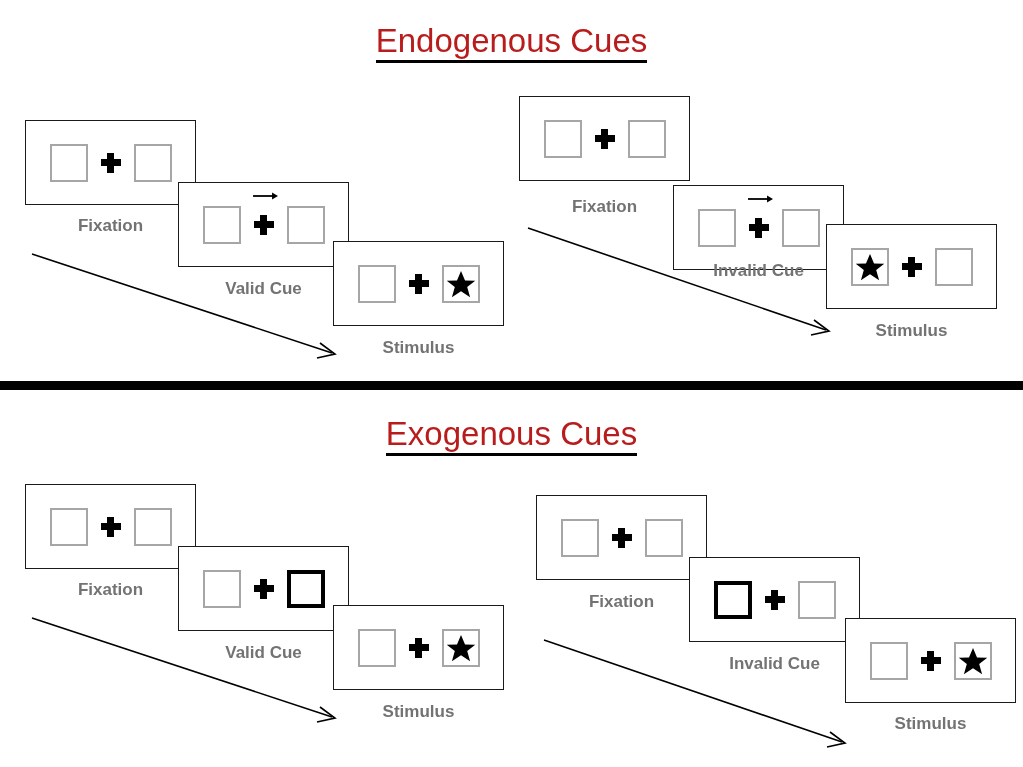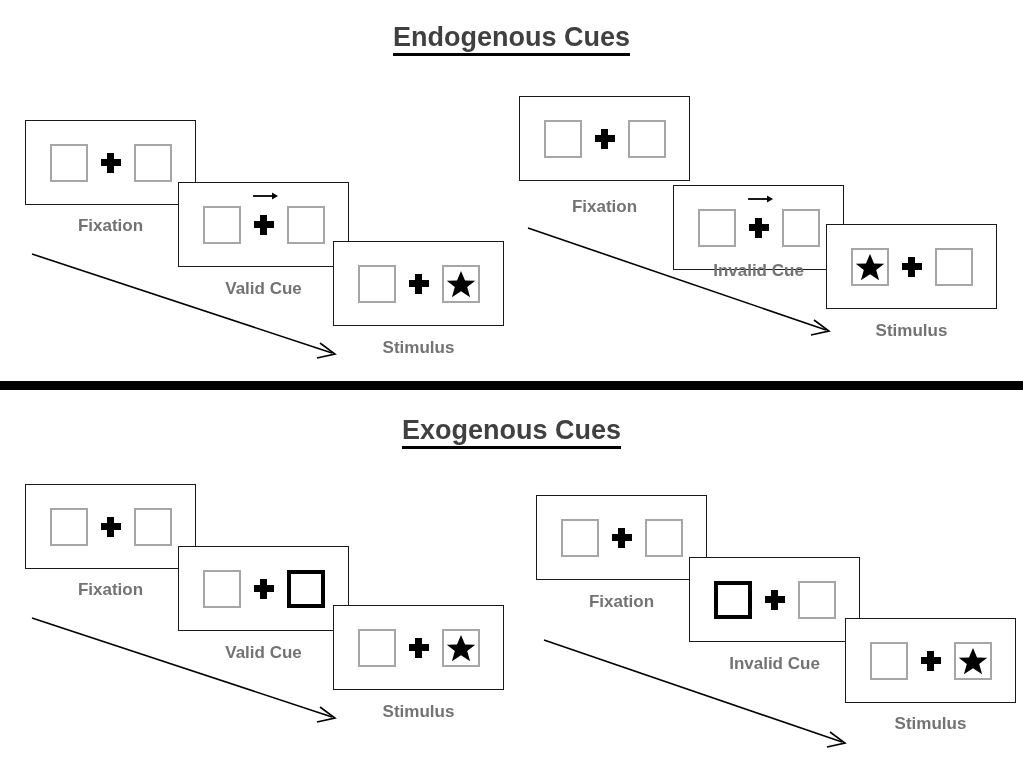--- a/index.html
+++ b/index.html
@@ -12,23 +12,23 @@
     height: 767px;
     position: relative;
     font-family: "Liberation Sans", sans-serif;
     overflow: hidden;
   }
 
   .section-title {
     position: absolute;
     width: 100%;
     text-align: center;
-    font-size: 27px;
-    font-weight: bold;
-    color: #404040;
+    font-size: 33px;
+    font-weight: normal;
+    color: #b91c1c;
     letter-spacing: 0px;
   }
   .section-title span {
     border-bottom: 3px solid #000;
     padding-bottom: 1px;
   }
 
   .divider {
     position: absolute;
     left: 0;

